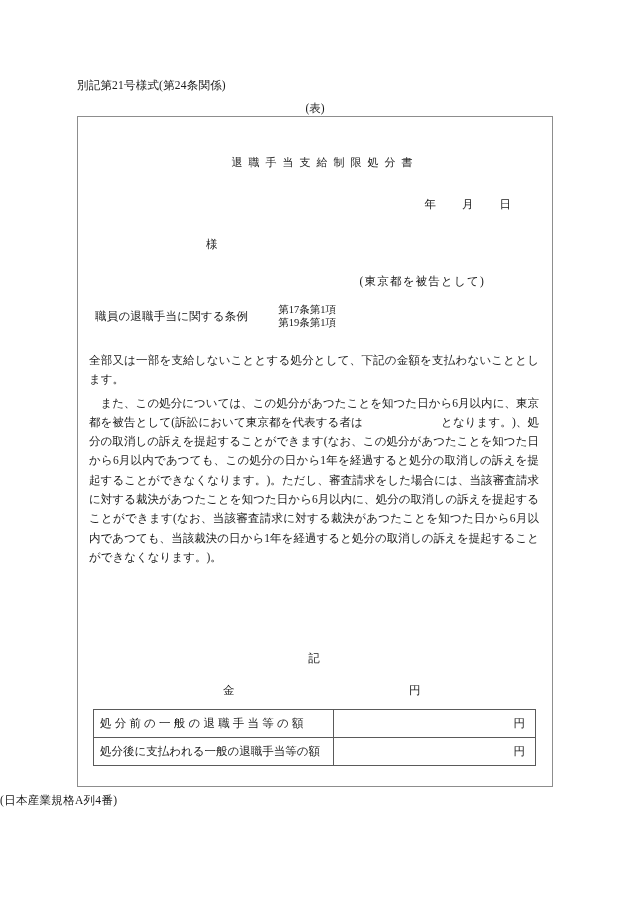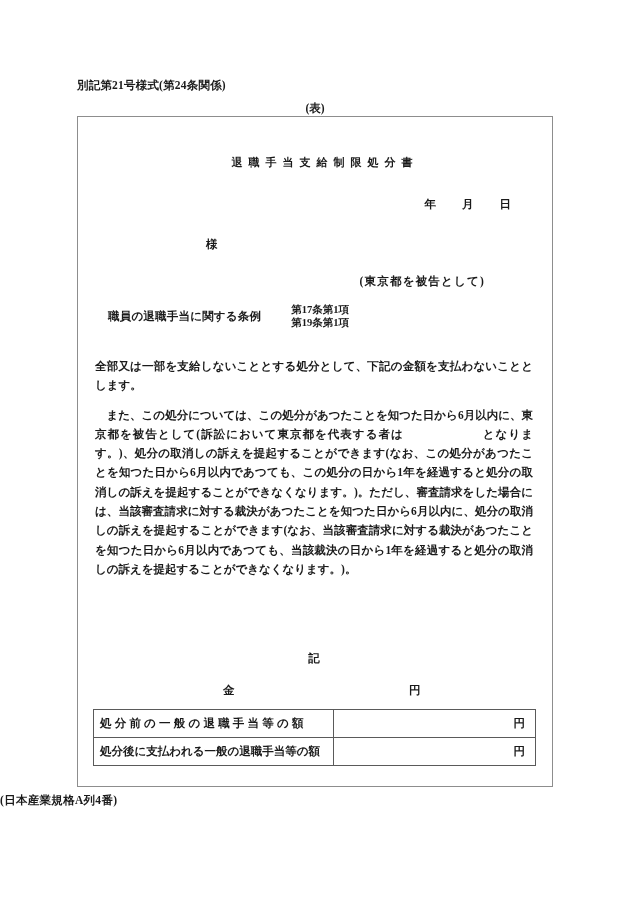--- a/index.html
+++ b/index.html
@@ -14,21 +14,20 @@
     font-family: "Liberation Serif", "DejaVu Serif", serif;
     color: #1a1a1a;
     overflow: hidden;
   }
 
   .page {
     position: absolute;
     left: 0; top: 0;
     width: 630px;
     height: 903px;
-    font-weight: bold;
   }
 
   
   .form-code {
     position: absolute;
     left: 77px;
     top: 78px;
     font-size: 11.5px;
     letter-spacing: 0.2px;
     white-space: nowrap;
@@ -110,21 +109,21 @@
     position: absolute;
     left: 0;
     right: 0;
     top: 186px;
     font-size: 11.5px;
     display: flex;
     align-items: center;
     white-space: nowrap;
   }
   .clause-pre {
-    margin-left: 23px;
+    margin-left: 10px;
     letter-spacing: 0.2px;
   }
   .clause-stack {
     display: inline-flex;
     flex-direction: column;
     margin-left: 30px;
     margin-right: 18px;
     line-height: 1.25;
     font-size: 10.5px;
   }
@@ -137,21 +136,21 @@
     position: absolute;
     left: 0;
     right: 0;
     top: 230px;
     font-size: 11.5px;
     line-height: 19.3px;
     text-align: justify;
     text-justify: inter-character;
   }
   .body-text p {
-    margin: 10px;
+    margin: 4px;
     text-align: justify;
     text-justify: inter-character;
   }
   .body-text p.indent { text-indent: 11.5px; }
   .blank-gap { display: inline-block; width: 78px; }
 
   
   .ki-mark {
     position: absolute;
     left: 0;

